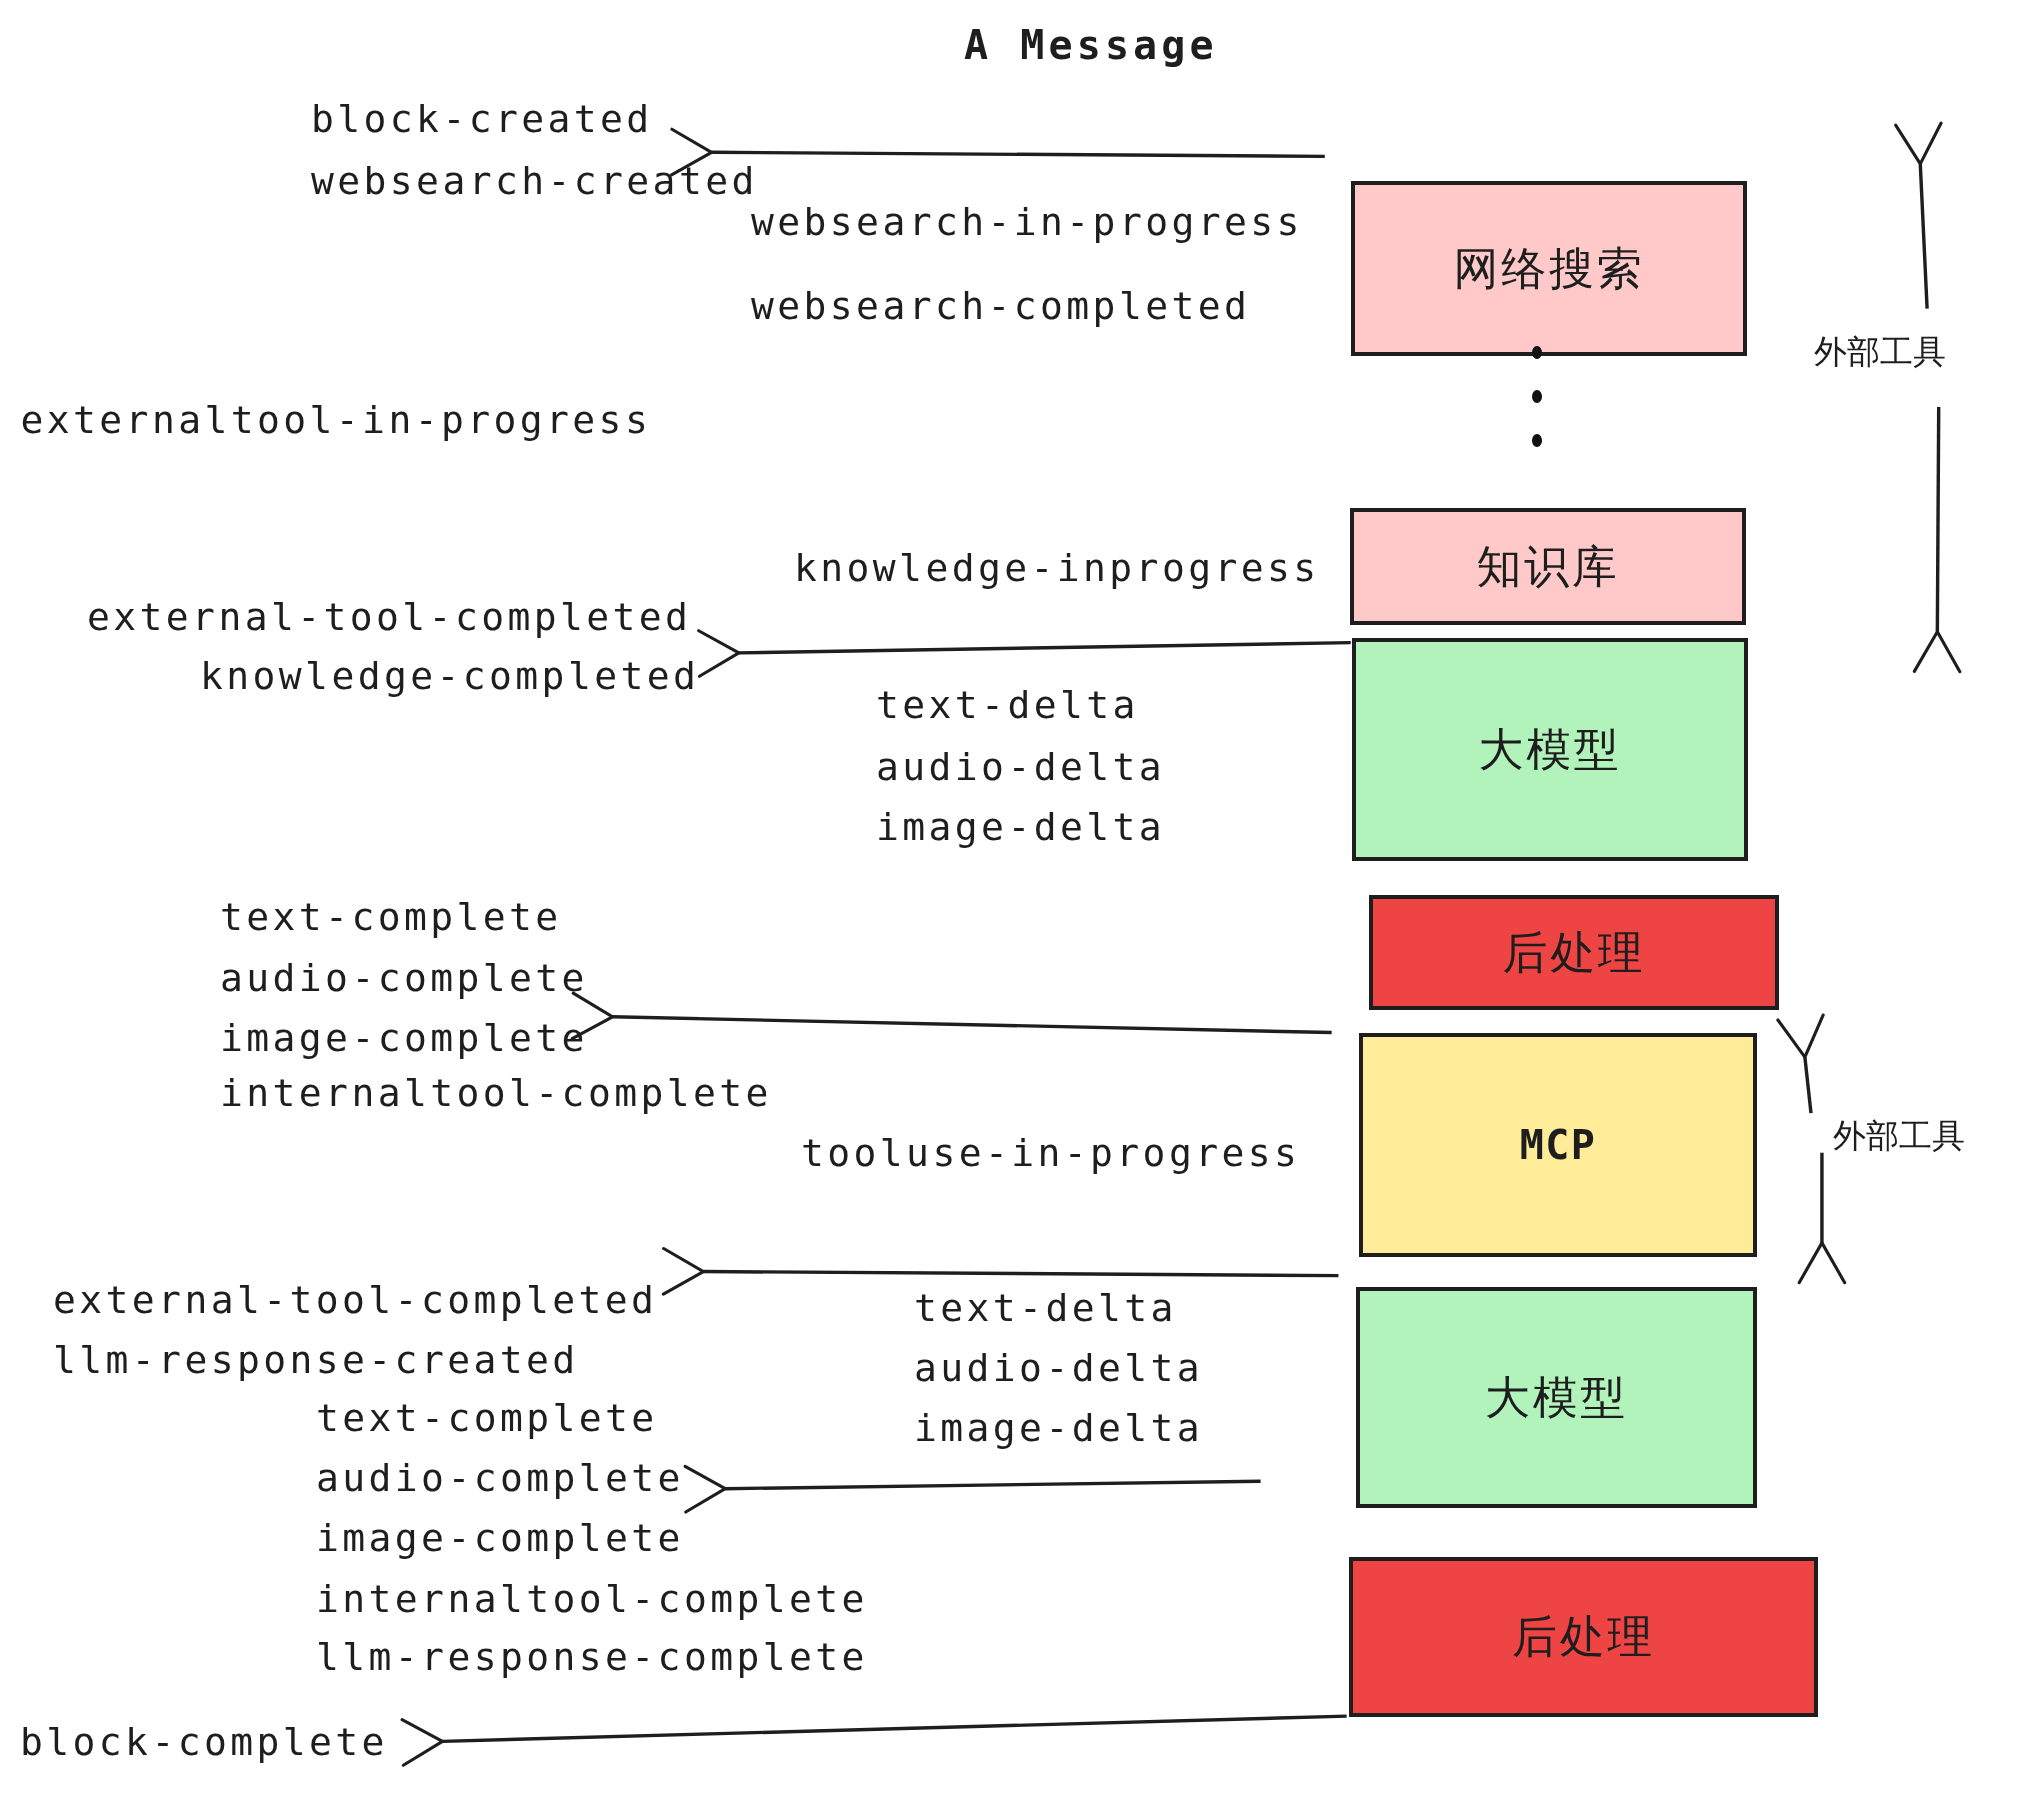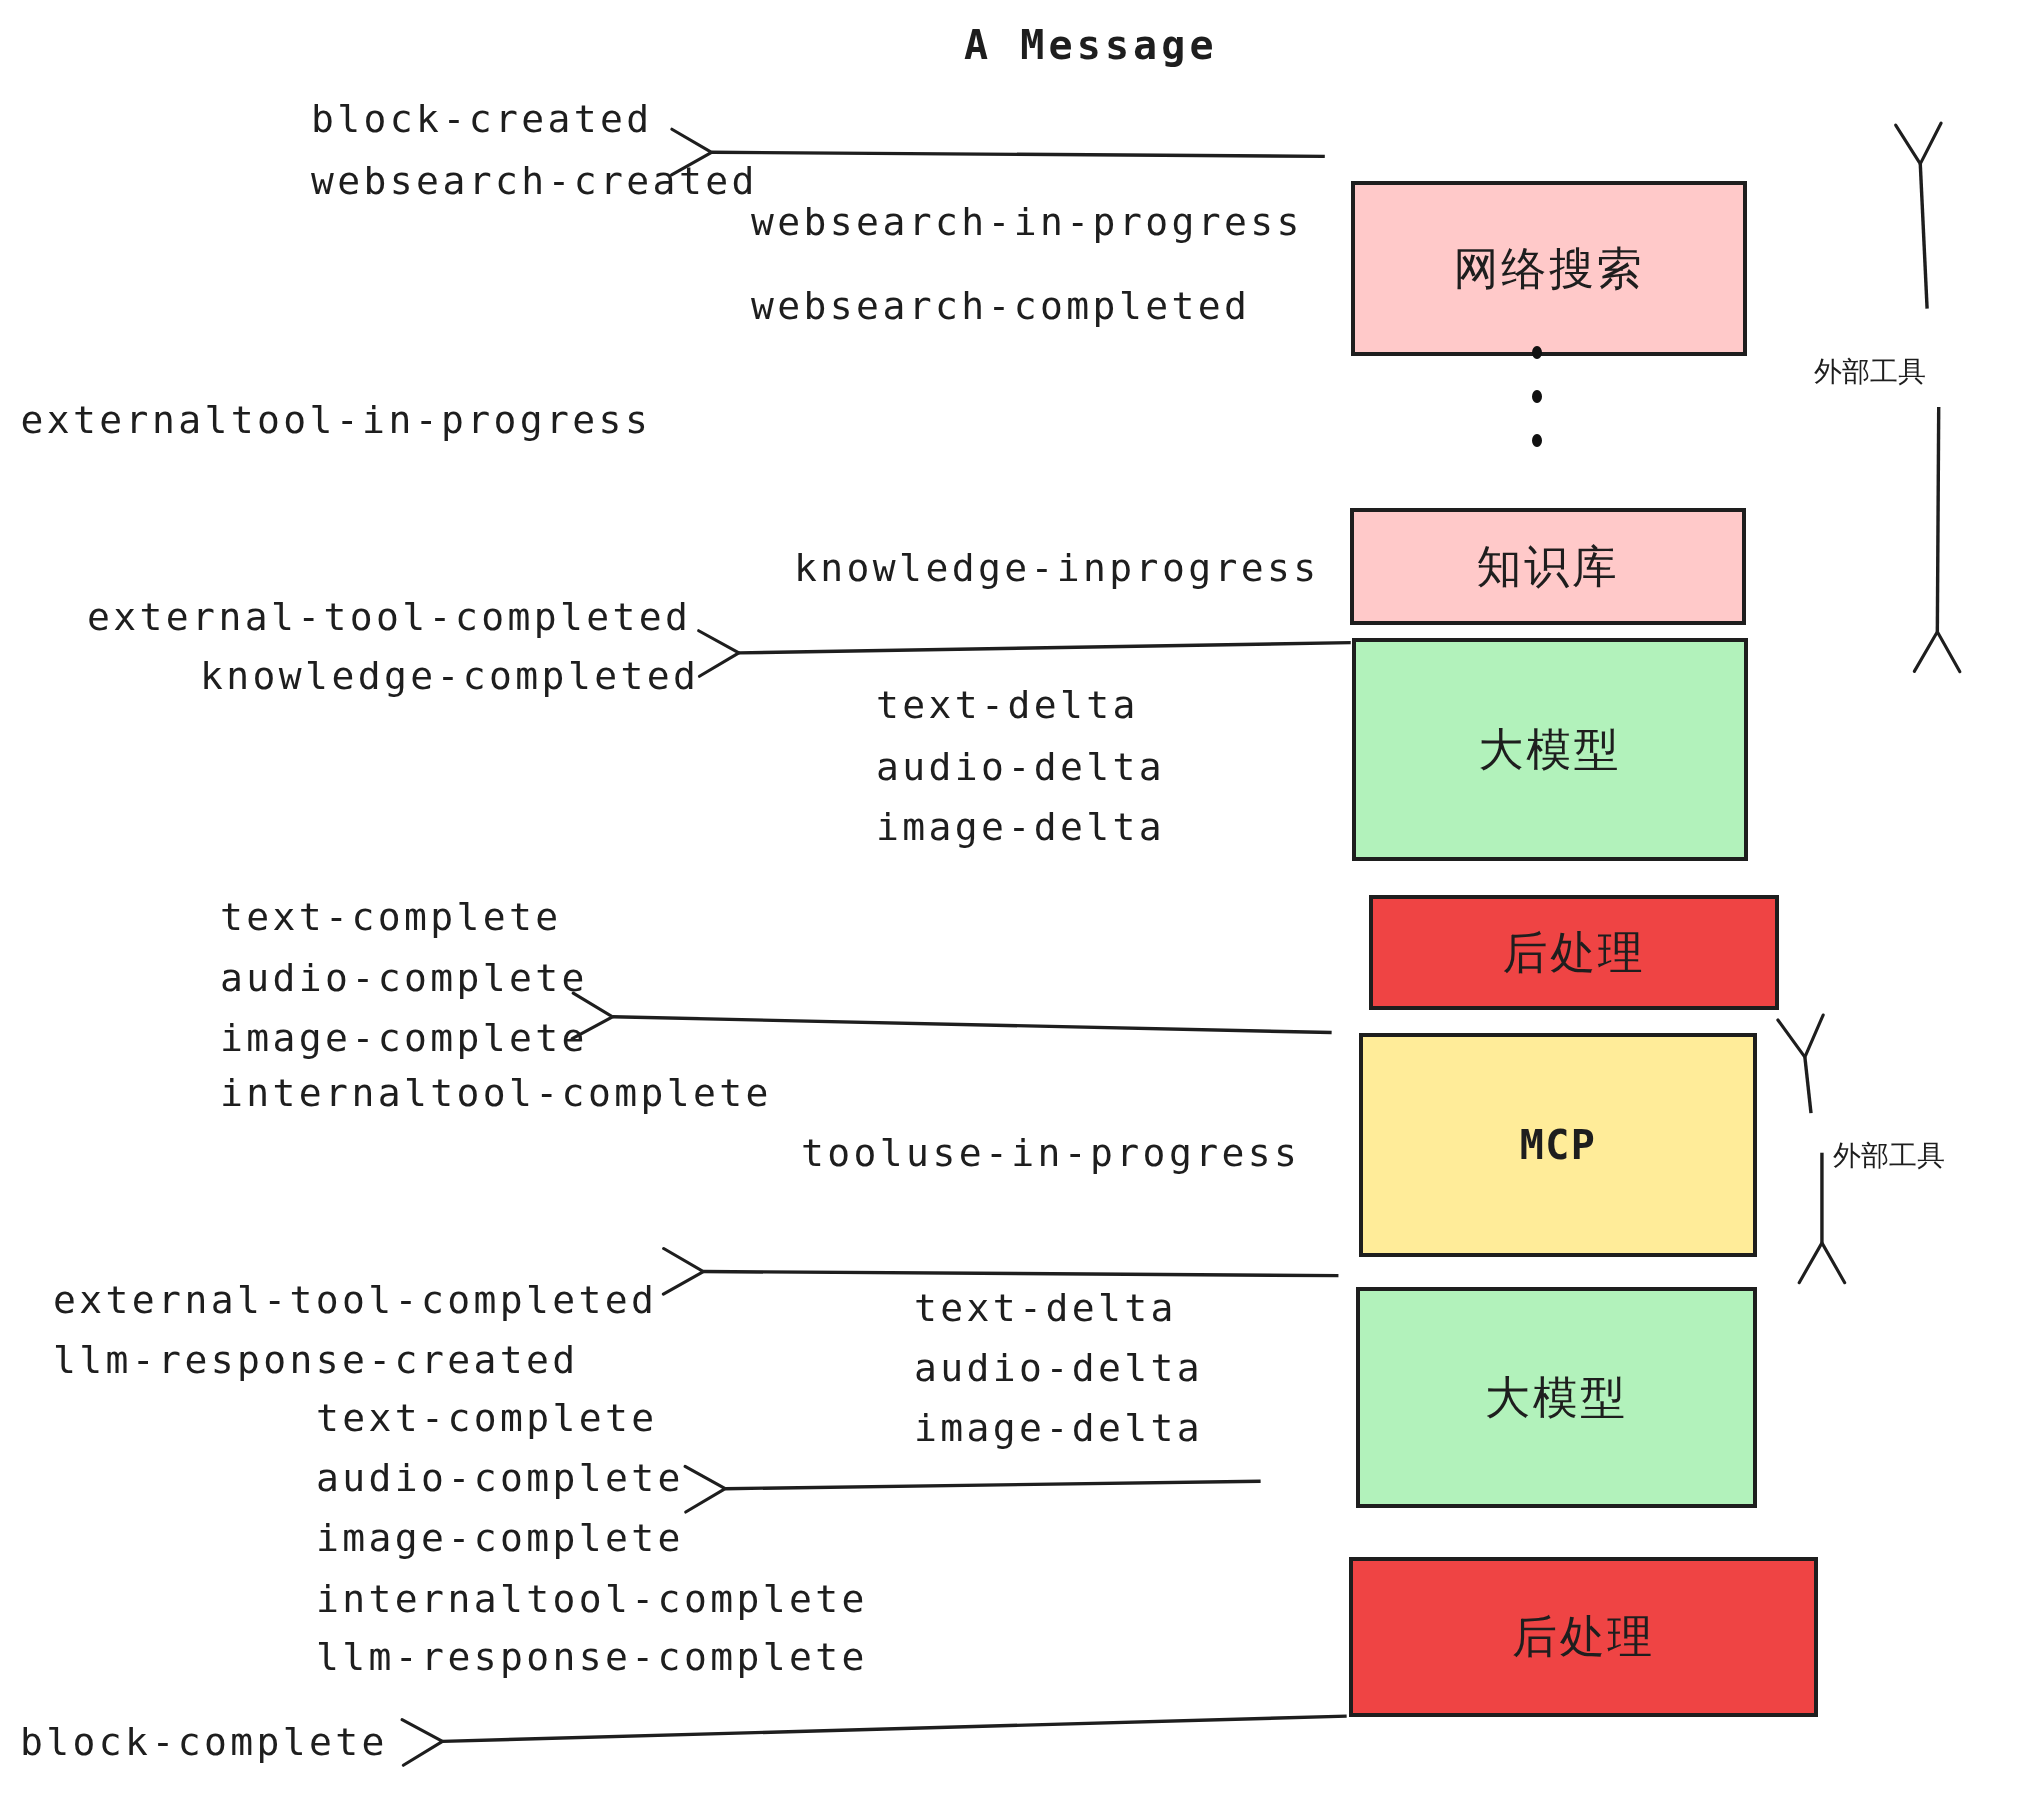--- a/index.html
+++ b/index.html
@@ -11,21 +11,21 @@
        font:38px/1.1 "DejaVu Sans Mono",monospace;letter-spacing:3.4px;text-align:right;}
   .box{position:absolute;box-sizing:border-box;border:4.1px solid #1e1e1e;
        display:flex;align-items:center;justify-content:center;
        font-family:"Liberation Sans",sans-serif;font-size:45px;letter-spacing:2.7px;color:#1e1e1e;}
   .box.pink{background:#ffc9c9;}
   .box.green{background:#b2f2bb;}
   .box.yellow{background:#ffec99;}
   .box.white{background:#ef4444;}
   .box .mono-label{font-family:"DejaVu Sans Mono",monospace;font-size:40px;font-weight:600;letter-spacing:1.4px;}
   .side-label{position:absolute;transform:translateY(-50%);white-space:nowrap;
-              font-family:"Liberation Sans",sans-serif;font-size:28px;color:#1e1e1e;margin-top:20px;}
+              font-family:"Liberation Sans",sans-serif;font-size:33px;color:#1e1e1e;}
   .dots{position:absolute;left:1532px;top:346px;display:flex;flex-direction:column;gap:31px;}
   .dot{width:9.6px;height:13px;border-radius:50%;background:#111111;}
   svg.arrows{position:absolute;left:0;top:0;overflow:visible;}
   line.arrow{stroke:#1e1e1e;stroke-width:5;fill:none;}
 </style>
 </head>
 <body>
 
 <div class="canvas">
 

